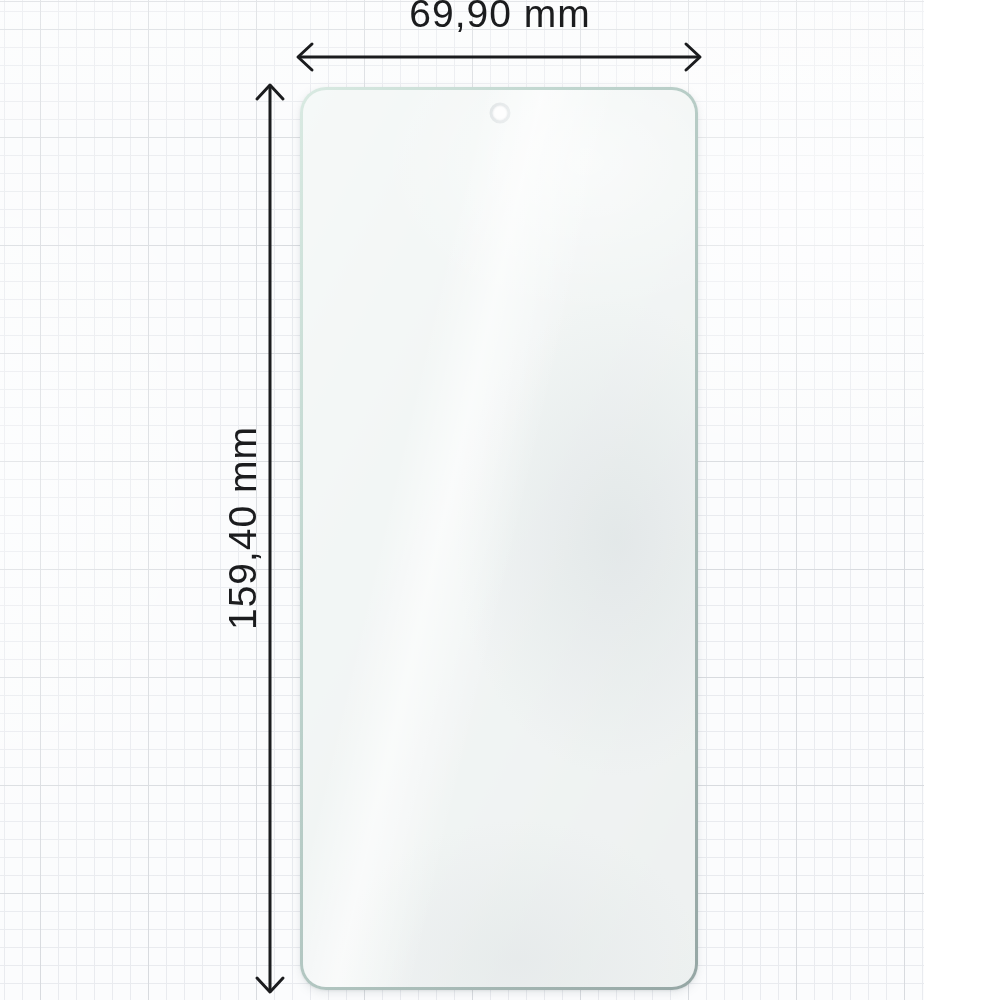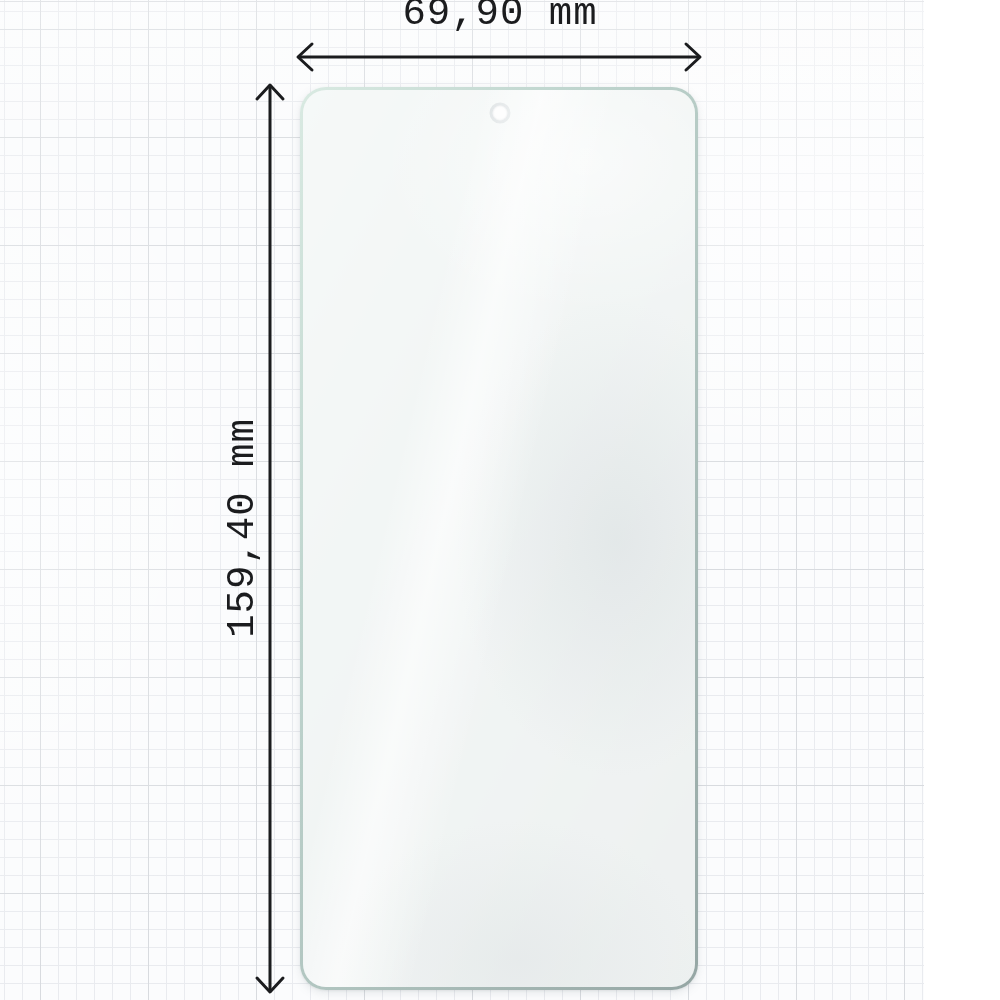--- a/index.html
+++ b/index.html
@@ -7,21 +7,21 @@
     --paper:#fbfcfd;
     --grid-minor:#e9ebef;
     --grid-major:#d8dbdf;
     --edge-light:#d9eae2;
     --edge-mid:#c0d6cf;
     --edge-dark:#95a6a4;
     --film-fill:#f9fafb;
   }
   html,body{margin:0;padding:0;width:1000px;height:1000px;overflow:hidden;
     font-family:"Liberation Sans","DejaVu Sans",sans-serif;}
-  .scene{position:relative;width:924px;height:1000px;background:var(--paper);font-family:Liberation Mono, monospace;}
+  .scene{position:relative;width:924px;height:1000px;background:var(--paper);}
 
   
   .paper{position:absolute;inset:0;background-color:var(--paper);
     background-image:
       repeating-linear-gradient(to right, var(--grid-major) 0 1px, transparent 1px 108px),
       repeating-linear-gradient(to bottom, var(--grid-major) 0 1px, transparent 1px 108px),
       repeating-linear-gradient(to right, var(--grid-minor) 0 1px, transparent 1px 18px),
       repeating-linear-gradient(to bottom, var(--grid-minor) 0 1px, transparent 1px 18px);
     background-position:40px 29px, 40px 29px, 4px 11px, 4px 11px;}
   .paper::after{content:"";position:absolute;inset:0;pointer-events:none;background:

